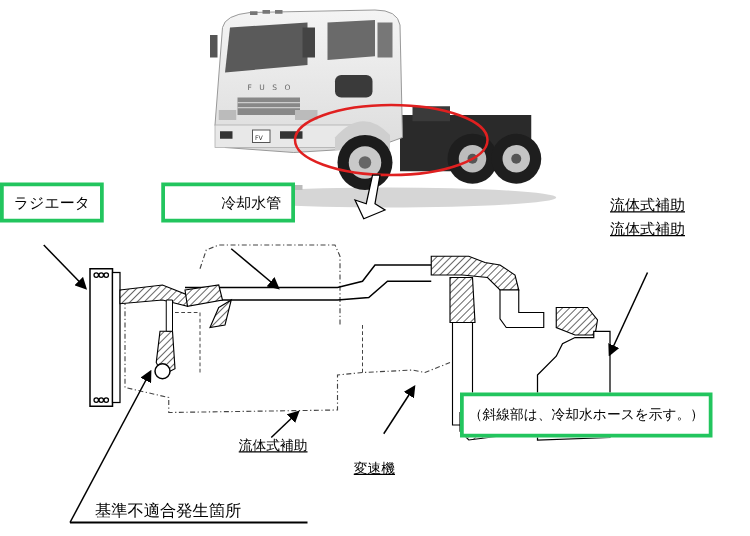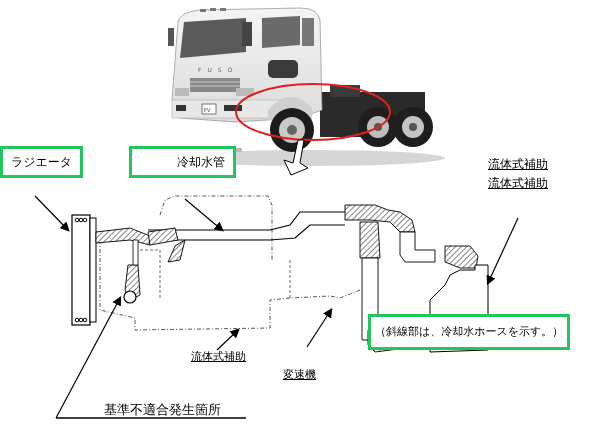--- a/index.html
+++ b/index.html
@@ -1,21 +1,21 @@
 <!DOCTYPE html>
 <html><head>
 <meta charset="utf-8">
 <style>
   html, body { margin:0; padding:0; background:#ffffff; }
   body { width:600px; height:429px; position:relative; overflow:hidden;
          font-family:"DejaVu Sans", sans-serif; color:#000; }
   .label-box { position:absolute; border:3px solid #22c55e; background:#fff;
                font-size:12px; line-height:14px; padding:6px 8px; white-space:nowrap; }
   .plain-label { position:absolute; font-size:11px; line-height:14px; white-space:nowrap;text-decoration:underline; }
-  .underline-label { position:absolute; font-size:13px; line-height:16px; white-space:nowrap;margin-left:28px; }
+  .underline-label { position:absolute; font-size:13px; line-height:16px; white-space:nowrap; }
   svg { position:absolute; left:0; top:0; }
 </style>
 </head>
 <body>
 
 <svg width="600" height="429" viewBox="0 0 600 429">
   <defs>
     <linearGradient id="cabGrad" x1="0" y1="0" x2="0" y2="1">
       <stop offset="0" stop-color="#f4f4f4"></stop>
       <stop offset="1" stop-color="#dcdcdc"></stop>

